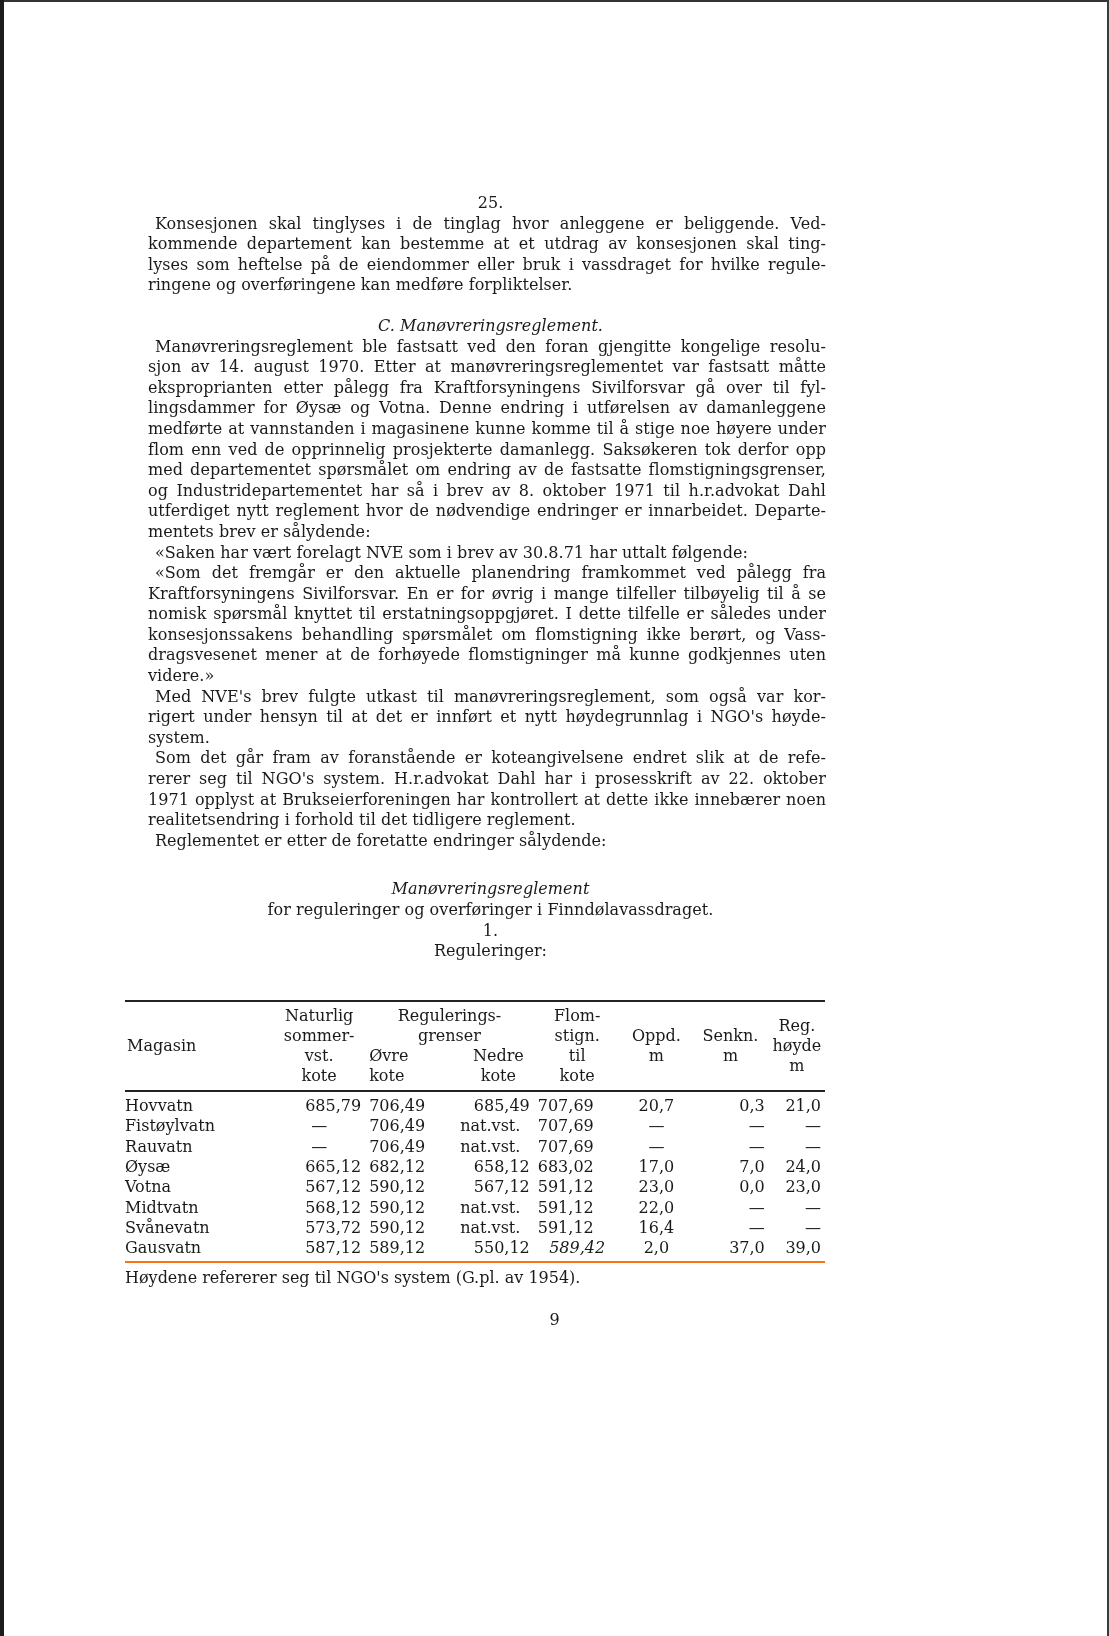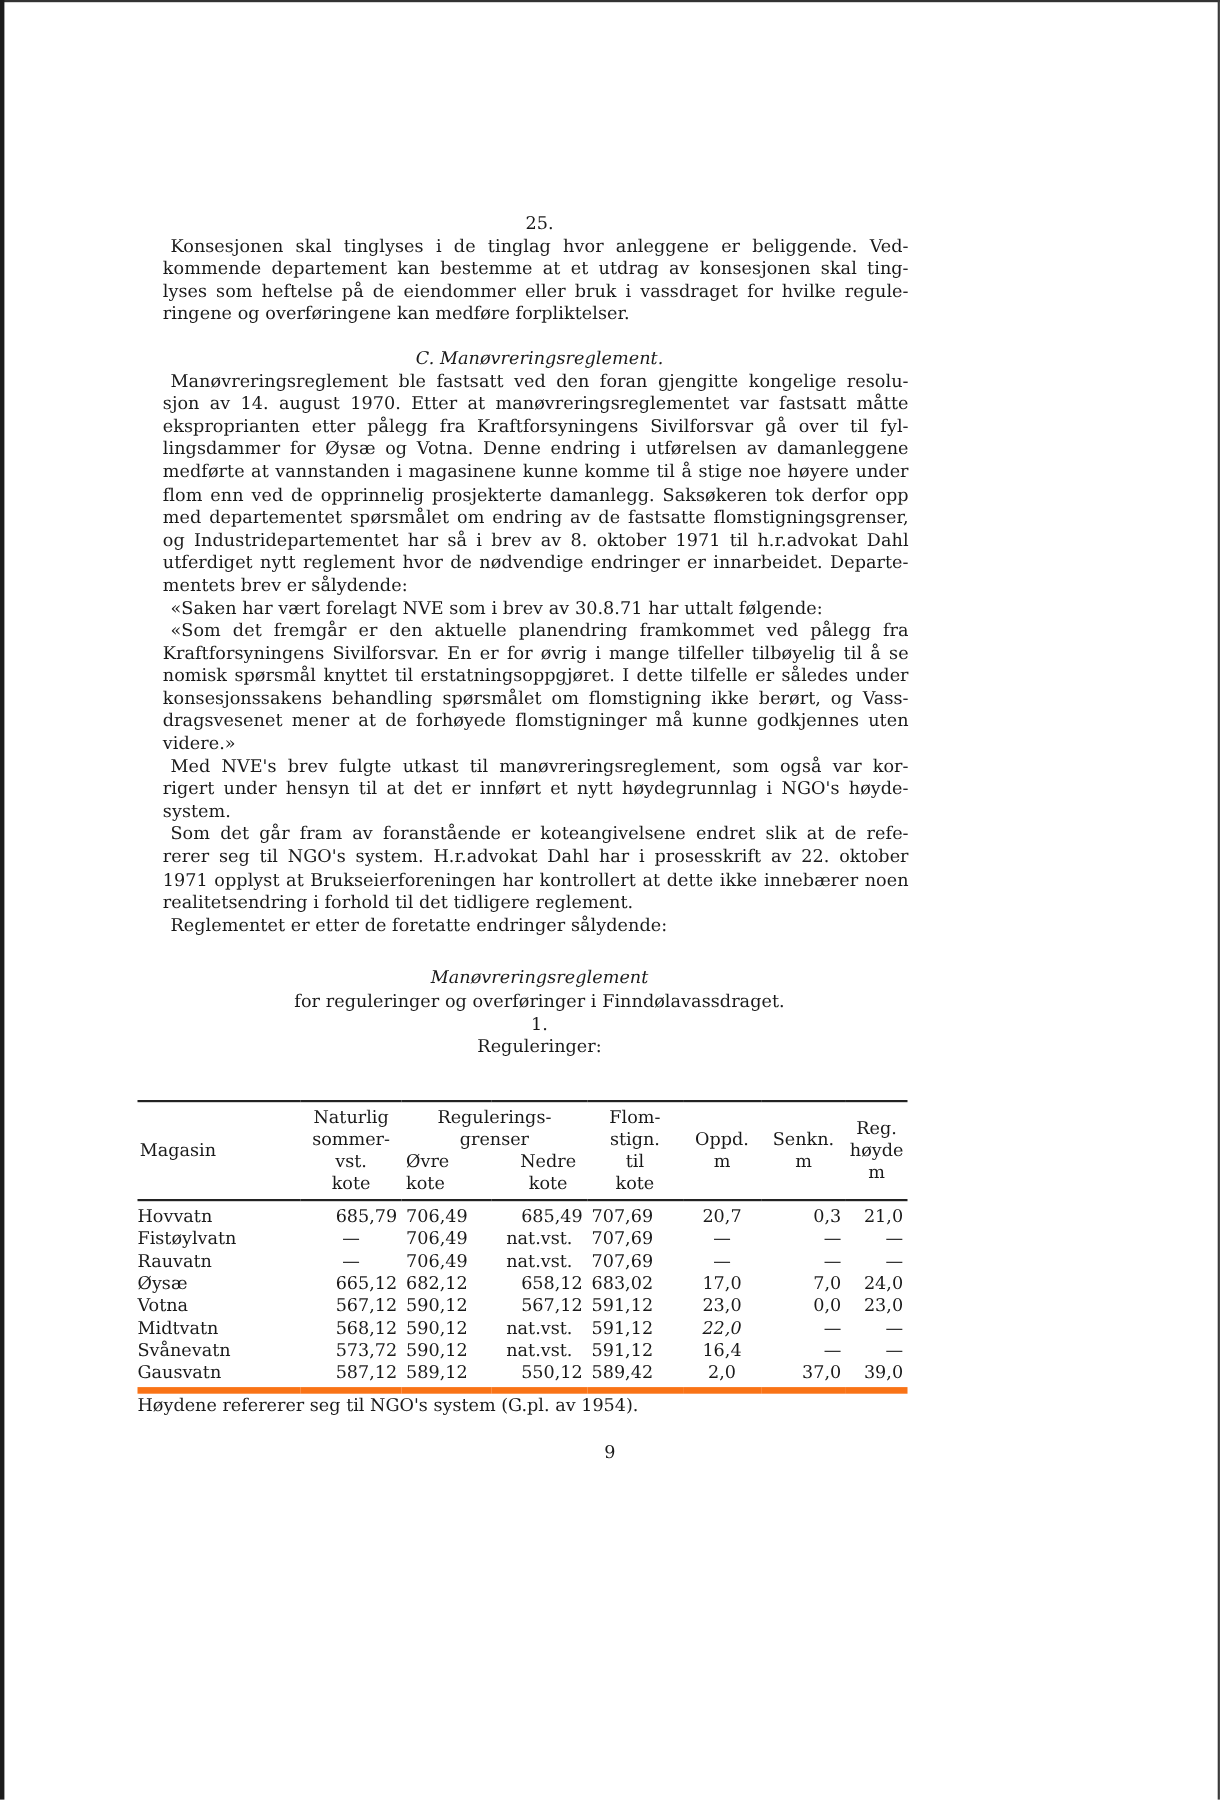--- a/index.html
+++ b/index.html
@@ -26,21 +26,21 @@
       position: absolute; left: 125px; top: 1000px; width: 700px;
       border-collapse: collapse; font-size: 16px; line-height: 20px;
       font-family: "DejaVu Serif", serif; color: #1a1a1a;
     }
     table.reg thead tr.top th { border-top: 2px solid #222; padding-top: 4px; }
     table.reg thead tr.bottom th { border-bottom: 2px solid #222; padding-bottom: 4px; }
     table.reg th { font-weight: normal; vertical-align: middle; text-align: center; padding: 0 2px; }
     table.reg td { padding: 0 4px; text-align: right; white-space: nowrap; height: 20.3px; }
     table.reg td.name { text-align: left; padding-left: 0; }
     table.reg tbody tr:first-child td { padding-top: 4px; }
-    table.reg tbody tr:last-child td { border-bottom: 6px solid #f97316; padding-bottom: 3px; }
+    table.reg tbody tr:last-child td { border-bottom: 2px solid #f97316; padding-bottom: 3px; }
     table.reg td.dash { text-align: center; }
     .footnote { position: absolute; left: 125px; top: 1268px; font-size: 16px; line-height: 20px; }
     .pageno-bottom { position: absolute; left: 0; width: 1109px; top: 1310px; text-align: center; font-size: 16px; }
     .col-name { width: 145px; }
     .col-nat { width: 90px; }
     .col-ovre { width: 80px; }
     .col-nedre { width: 85px; }
     .col-flom { width: 85px; }
     .col-oppd { width: 70px; }
     .col-senk { width: 75px; }
@@ -215,40 +215,40 @@
         <td style="text-align: center;">23,0</td>
         <td>0,0</td>
         <td>23,0</td>
       </tr>
       <tr>
         <td class="name">Midtvatn</td>
         <td>568,12</td>
         <td style="text-align: left;">590,12</td>
         <td style="text-align: center;">nat.vst.</td>
         <td style="text-align: left;">591,12</td>
-        <td style="text-align: center; font-style: italic;">22,0</td>
+        <td style="text-align: center;">22,0</td>
         <td class="dash" style="text-align: right;">—</td>
         <td class="dash" style="text-align: right;">—</td>
       </tr>
       <tr>
         <td class="name">Svånevatn</td>
         <td>573,72</td>
         <td style="text-align: left;">590,12</td>
         <td style="text-align: center;">nat.vst.</td>
         <td style="text-align: left;">591,12</td>
         <td style="text-align: center;">16,4</td>
         <td class="dash" style="text-align: right;">—</td>
         <td class="dash" style="text-align: right;">—</td>
       </tr>
       <tr>
         <td class="name">Gausvatn</td>
         <td>587,12</td>
         <td style="text-align: left;">589,12</td>
         <td>550,12</td>
-        <td style="text-align: left;">589,42</td>
+        <td style="text-align: center; font-style: italic;">589,42</td>
         <td style="text-align: center;">2,0</td>
         <td>37,0</td>
         <td>39,0</td>
       </tr>
     </tbody>
 </table>
 
 <div class="footnote">Høydene refererer seg til NGO's system (G.pl. av 1954).</div>
 <div class="pageno-bottom">9</div>
 

